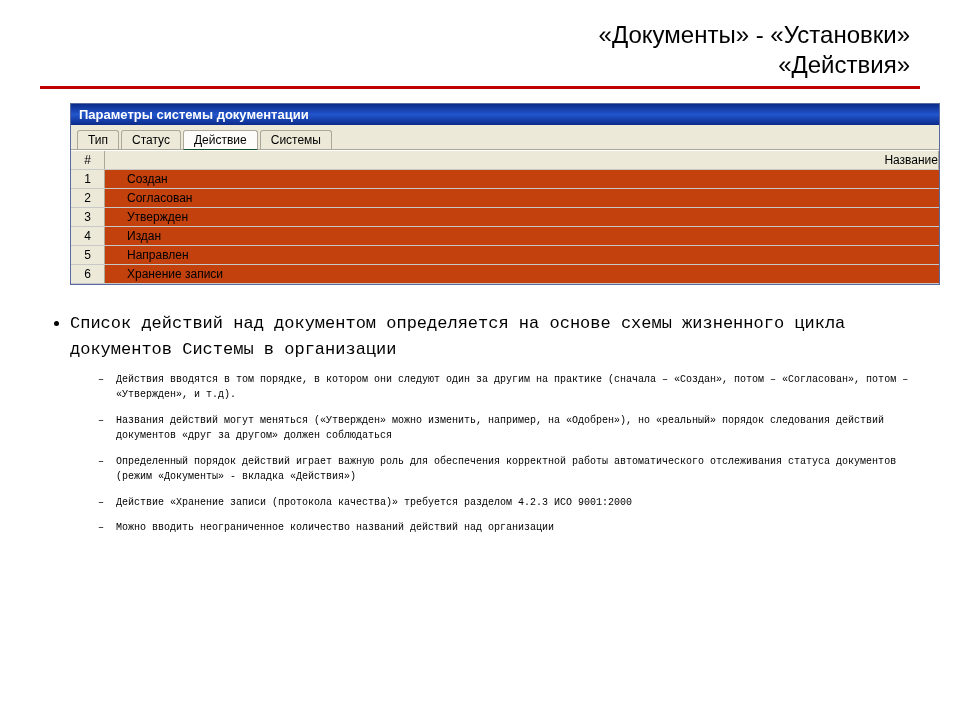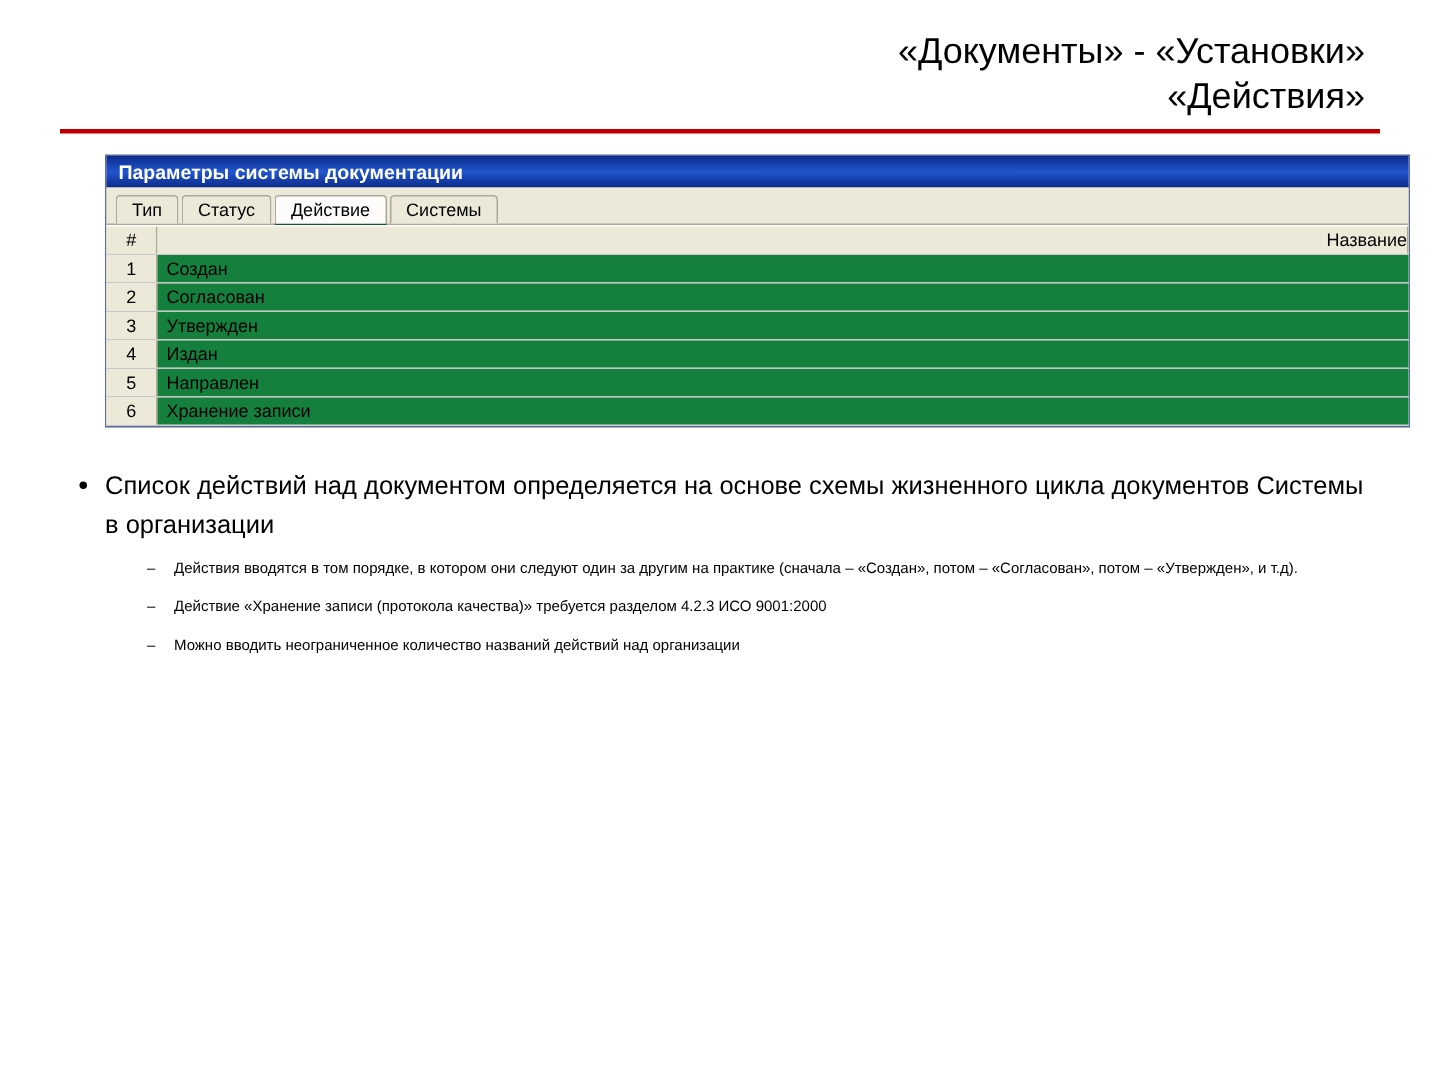--- a/index.html
+++ b/index.html
@@ -88,36 +88,36 @@
     text-align: center;
     font-weight: normal;
     color: #000;
   }
   .grid-body .cell-idx {
     background: #ece9d8;
     text-align: center;
     border-right: 1px solid #aca899;
   }
   .grid-body .cell-name {
-    padding-left: 6px;
-    background: #15803d;
+    padding-left: 22px;
+    background: #c2410c;
   }
   .cell { overflow: hidden; white-space: nowrap; }
   .cell-idx { width: 34px; flex: 0 0 34px; }
   .cell-name { flex: 1; }
   .grid-header .cell-idx { font-weight: normal; }
   .grid-header .cell-name { text-align: right; }
   .content-text {
     margin-top: 26px;
     font-size: 17px;
     line-height: 1.55;
     color: #000;
   }
   ul.top { list-style: disc; padding-left: 30px; margin: 0; }
-  ul.top > li { margin-bottom: 6px; }
+  ul.top > li { margin-bottom: 6px; font-family: Liberation Mono, monospace; }
   ul.sub { list-style: none; padding-left: 28px; margin-top: 8px; font-size: 10px; }
   ul.sub > li { margin-bottom: 10px; position: relative; padding-left: 18px; }
   ul.sub > li::before {
     content: "–";
     position: absolute;
     left: 0;
     top: 0;
   }
 </style>
 </head>
@@ -174,20 +174,22 @@
       </div>
     </div>
   </div>
 
   <div class="content-text">
     <ul class="top">
       <li>
         <span>Список действий над документом определяется на основе схемы жизненного цикла документов Системы в организации</span>
         <ul class="sub">
           <li>Действия вводятся в том порядке, в котором они следуют один за другим на практике (сначала – «Создан», потом – «Согласован», потом – «Утвержден», и т.д).</li>
+          <li>Названия действий могут меняться («Утвержден» можно изменить, например, на «Одобрен»), но «реальный» порядок следования действий документов «друг за другом» должен соблюдаться</li>
+          <li>Определенный порядок действий играет важную роль для обеспечения корректной работы автоматического отслеживания статуса документов (режим «Документы» - вкладка «Действия»)</li>
           <li>Действие «Хранение записи (протокола качества)» требуется разделом 4.2.3 ИСО 9001:2000</li>
           <li>Можно вводить неограниченное количество названий действий над организации</li>
         </ul>
       </li>
     </ul>
   </div>
 
 </div>
 
 </body></html>

